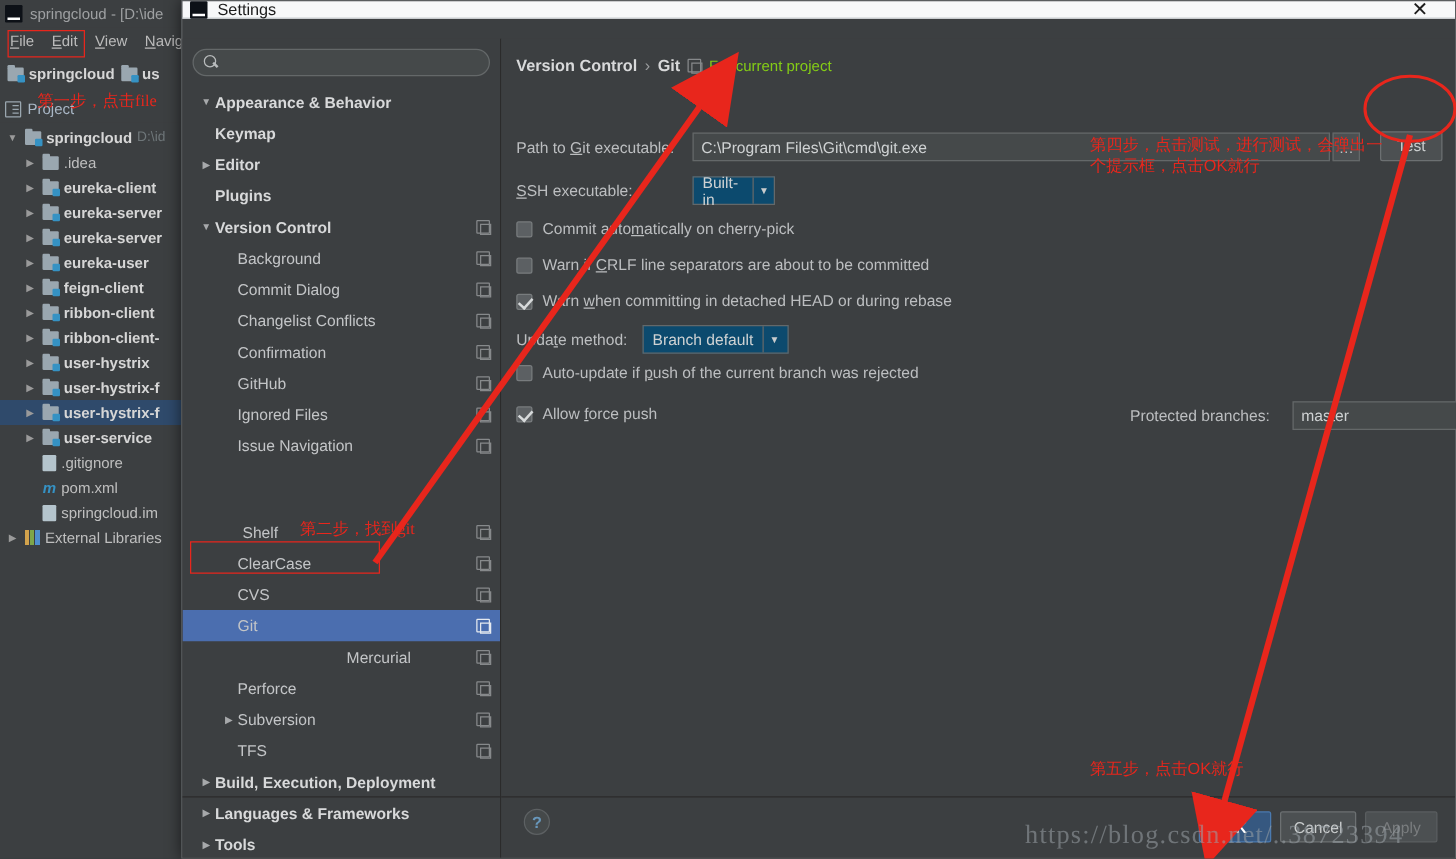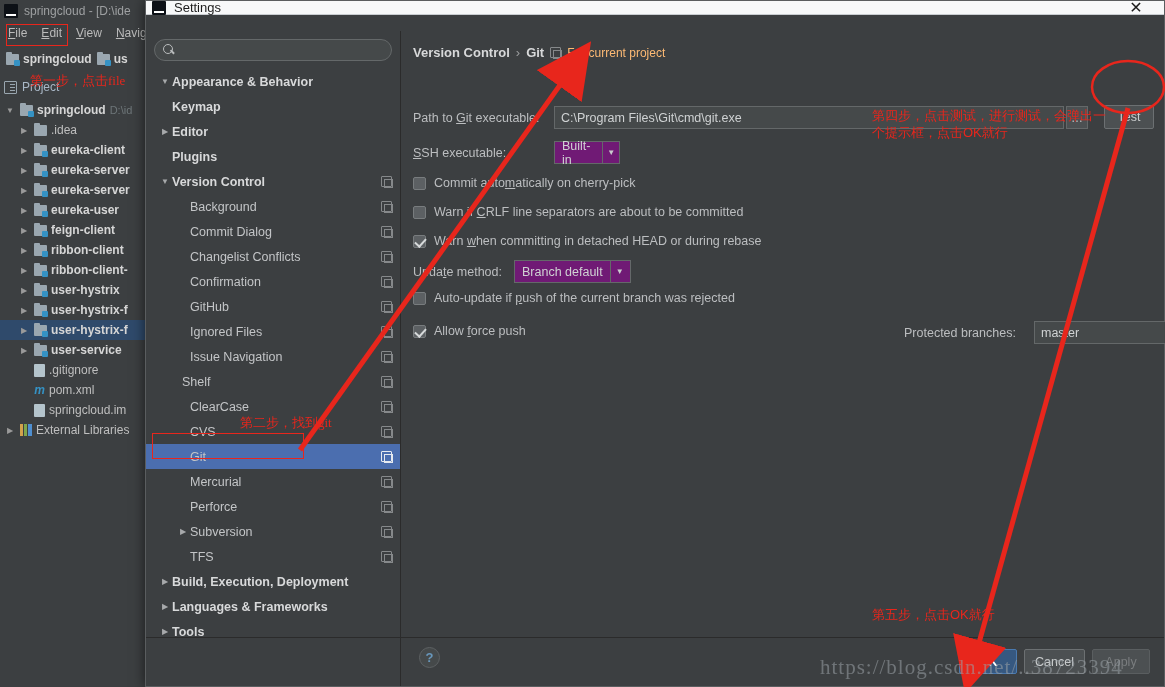--- a/index.html
+++ b/index.html
@@ -144,39 +144,39 @@
 
   
   #settings-main { flex: 1; position: relative; background: #3c3f41; }
   #bc {
     position: absolute; left: 12px; top: 14px; display: flex; align-items: center; gap: 6px;
     font-size: 13px;
   }
   #bc .bc-a { color: #d8d9da; font-weight: bold; }
   #bc .bc-sep { color: #9a9c9e; }
   #bc .bc-b { color: #d8d9da; font-weight: bold; }
-  #bc .bc-scope { color: #fdba74; font-size: 12px; }
+  #bc .bc-scope { color: #84cc16; font-size: 12px; }
   .scope-ico { width: 11px; height: 11px; border: 1px solid #86898b; border-radius:1px; position:relative;}
   .scope-ico::after{content:"";position:absolute;left:2px;top:2px;width:7px;height:7px;border:1px solid #86898b;}
 
   .form-label { position: absolute; color: #bcbec0; font-size: 12.5px; }
   .form-label u { text-decoration: underline; }
 
   .text-field {
     position: absolute; background: #45494a; border: 1px solid #646869;
     color: #cfd2d3; font-size: 12.5px; display: flex; align-items: center;
     padding: 0 6px; height: 23px;
   }
   .browse-btn {
     position: absolute; height: 23px; width: 22px; background: #4c5052;
     border: 1px solid #646869; color: #c0c3c4; font-size: 12px;
     display: flex; align-items: center; justify-content: center;
   }
   .combo {
-    position: absolute; height: 23px; background: #701a75; border: 1px solid #646869;
+    position: absolute; height: 23px; background: #0c4a6e; border: 1px solid #646869;
     display: flex; align-items: center; color: #cfd2d3; font-size: 12.5px;
   }
   .combo .combo-text { padding: 0 7px; }
   .combo .combo-arrow {
     width: 19px; height: 100%; border-left: 1px solid #646869;
     display: flex; align-items: center; justify-content: center; font-size: 8px; color: #c9cccd;
   }
   .btn {
     position: absolute; height: 24px; background: #4c5052; border: 1px solid #6c7072;
     color: #c9cccd; font-size: 12.5px; border-radius: 2px;
@@ -414,41 +414,41 @@
             <div class="nav-row" style="padding-left: 30px;">
               <span class="arrow"></span>
               <span class="nav-label">Ignored Files</span>
               <span class="copy-ico"></span>
             </div>
             <div class="nav-row" style="padding-left: 30px;">
               <span class="arrow"></span>
               <span class="nav-label">Issue Navigation</span>
               <span class="copy-ico"></span>
             </div>
-            <div class="nav-row" style="padding-left: 22px;">
+            <div class="nav-row" style="padding-left: 34px; margin-top: 44px;">
               <span class="arrow"></span>
               <span class="nav-label">Shelf</span>
               <span class="copy-ico"></span>
             </div>
             <div class="nav-row" style="padding-left: 30px;">
               <span class="arrow"></span>
               <span class="nav-label">ClearCase</span>
               <span class="copy-ico"></span>
             </div>
             <div class="nav-row" style="padding-left: 30px;">
               <span class="arrow"></span>
               <span class="nav-label">CVS</span>
               <span class="copy-ico"></span>
             </div>
             <div class="nav-row sel" style="padding-left: 30px;">
               <span class="arrow"></span>
               <span class="nav-label">Git</span>
               <span class="copy-ico"></span>
             </div>
-            <div class="nav-row" style="padding-left: 30px;">
+            <div class="nav-row" style="padding-left: 46px; justify-content: center;">
               <span class="arrow"></span>
               <span class="nav-label">Mercurial</span>
               <span class="copy-ico"></span>
             </div>
             <div class="nav-row" style="padding-left: 30px;">
               <span class="arrow"></span>
               <span class="nav-label">Perforce</span>
               <span class="copy-ico"></span>
             </div>
             <div class="nav-row" style="padding-left: 30px;">

